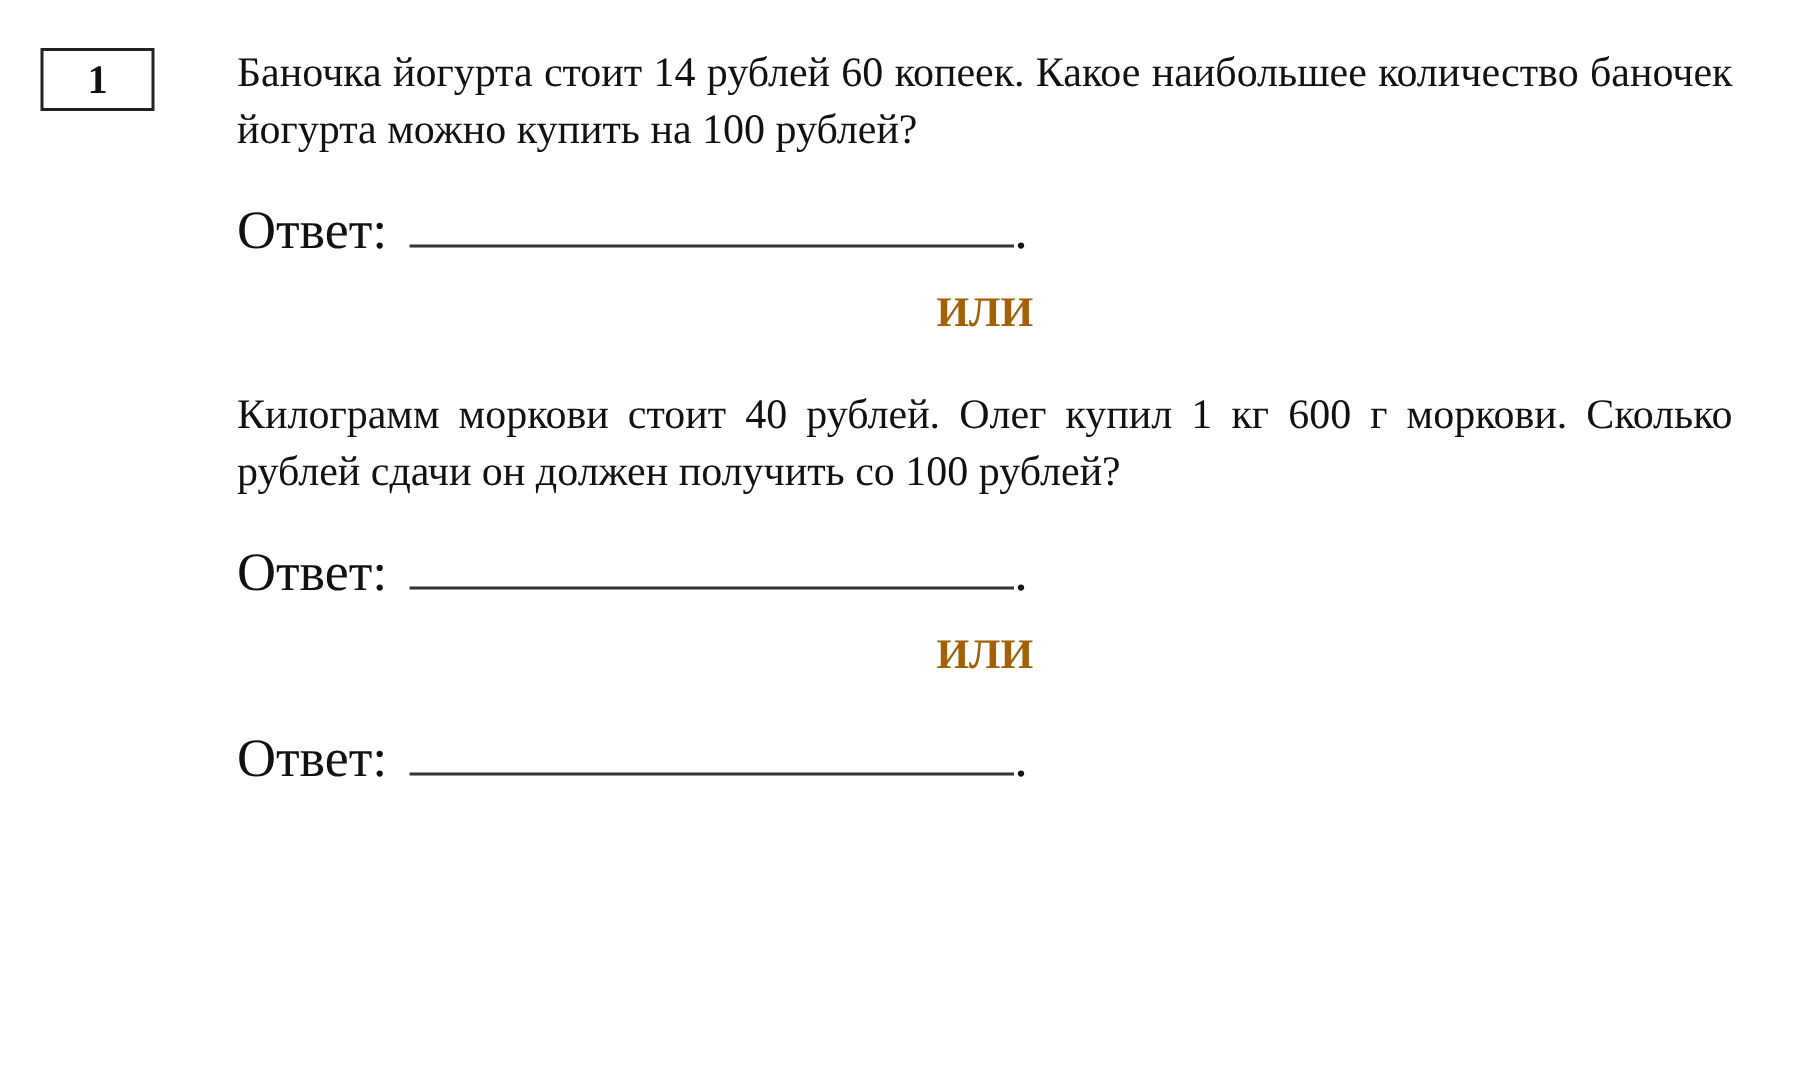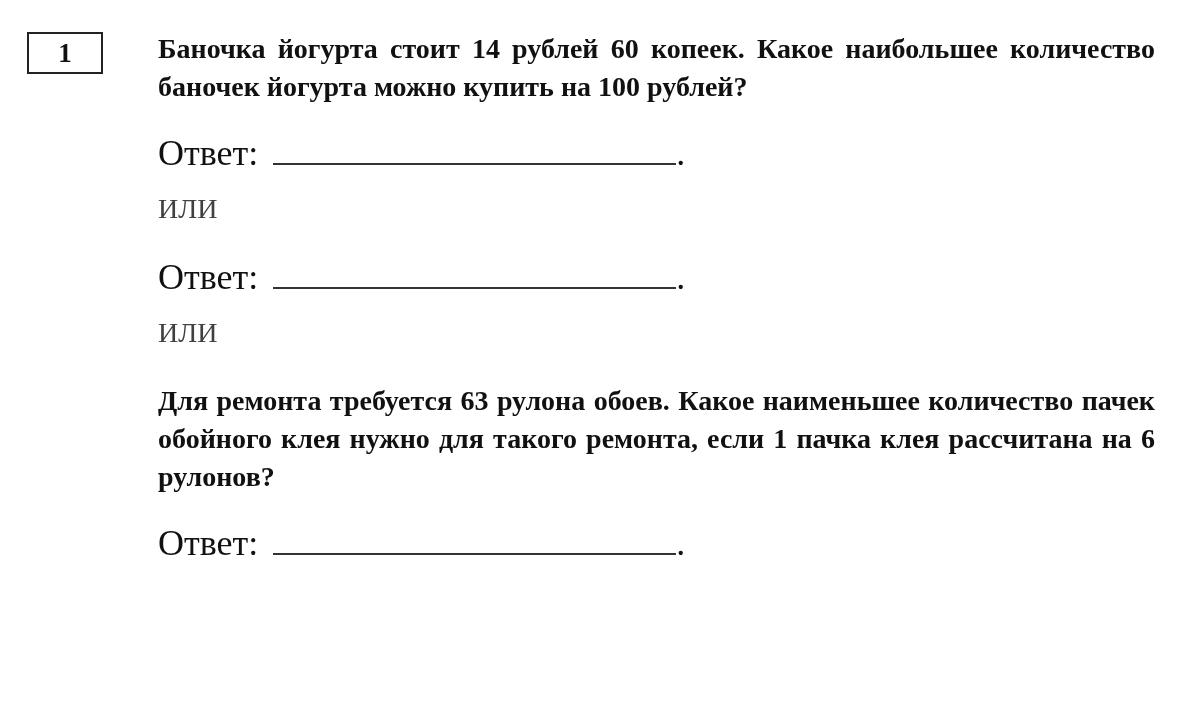--- a/index.html
+++ b/index.html
@@ -34,41 +34,40 @@
       left: 158px;
       top: 30px;
       width: 997px;
     }
     .problem {
       font-size: 28px;
       line-height: 38px;
       text-align: justify;
       text-align-last: left;
       margin: 0;
-      font-weight: bold;
     }
     .answer-line {
       font-size: 36px;
       line-height: 38px;
       margin-top: 28px;
       white-space: nowrap;
     }
     .answer-blank {
       display: inline-block;
       width: 403px;
       border-bottom: 2px solid #333;
       height: 26px;
       vertical-align: baseline;
       margin-left: 6px;
     }
     .or-label {
-      color: #404040;
-      font-weight: normal;
+      color: #a16207;
+      font-weight: bold;
       font-size: 28px;
-      text-align: left;
+      text-align: center;
       line-height: 38px;
       margin-top: 18px;
       margin-bottom: 30px;
     }
   </style>
 </head>
 <body>
 
 <div class="task-number-box">
   <span>1</span>
@@ -80,29 +79,29 @@
     <p class="problem">Баночка йогурта стоит 14 рублей 60 копеек. Какое наибольшее количество баночек йогурта можно купить на 100 рублей?</p>
     <div class="answer-line">
       <span>Ответ:</span>
       <span class="answer-blank"></span><span>.</span>
     </div>
   </div>
 
   <div class="or-label">ИЛИ</div>
 
   <div>
+    <p class="problem">Килограмм моркови стоит 40 рублей. Олег купил 1 кг 600 г моркови. Сколько рублей сдачи он должен получить со 100 рублей?</p>
     <div class="answer-line">
       <span>Ответ:</span>
       <span class="answer-blank"></span><span>.</span>
     </div>
   </div>
 
   <div class="or-label">ИЛИ</div>
 
   <div>
-    <p class="problem">Для ремонта требуется 63 рулона обоев. Какое наименьшее количество пачек обойного клея нужно для такого ремонта, если 1 пачка клея рассчитана на 6 рулонов?</p>
     <div class="answer-line">
       <span>Ответ:</span>
       <span class="answer-blank"></span><span>.</span>
     </div>
   </div>
 
 </div>
 
 </body></html>

